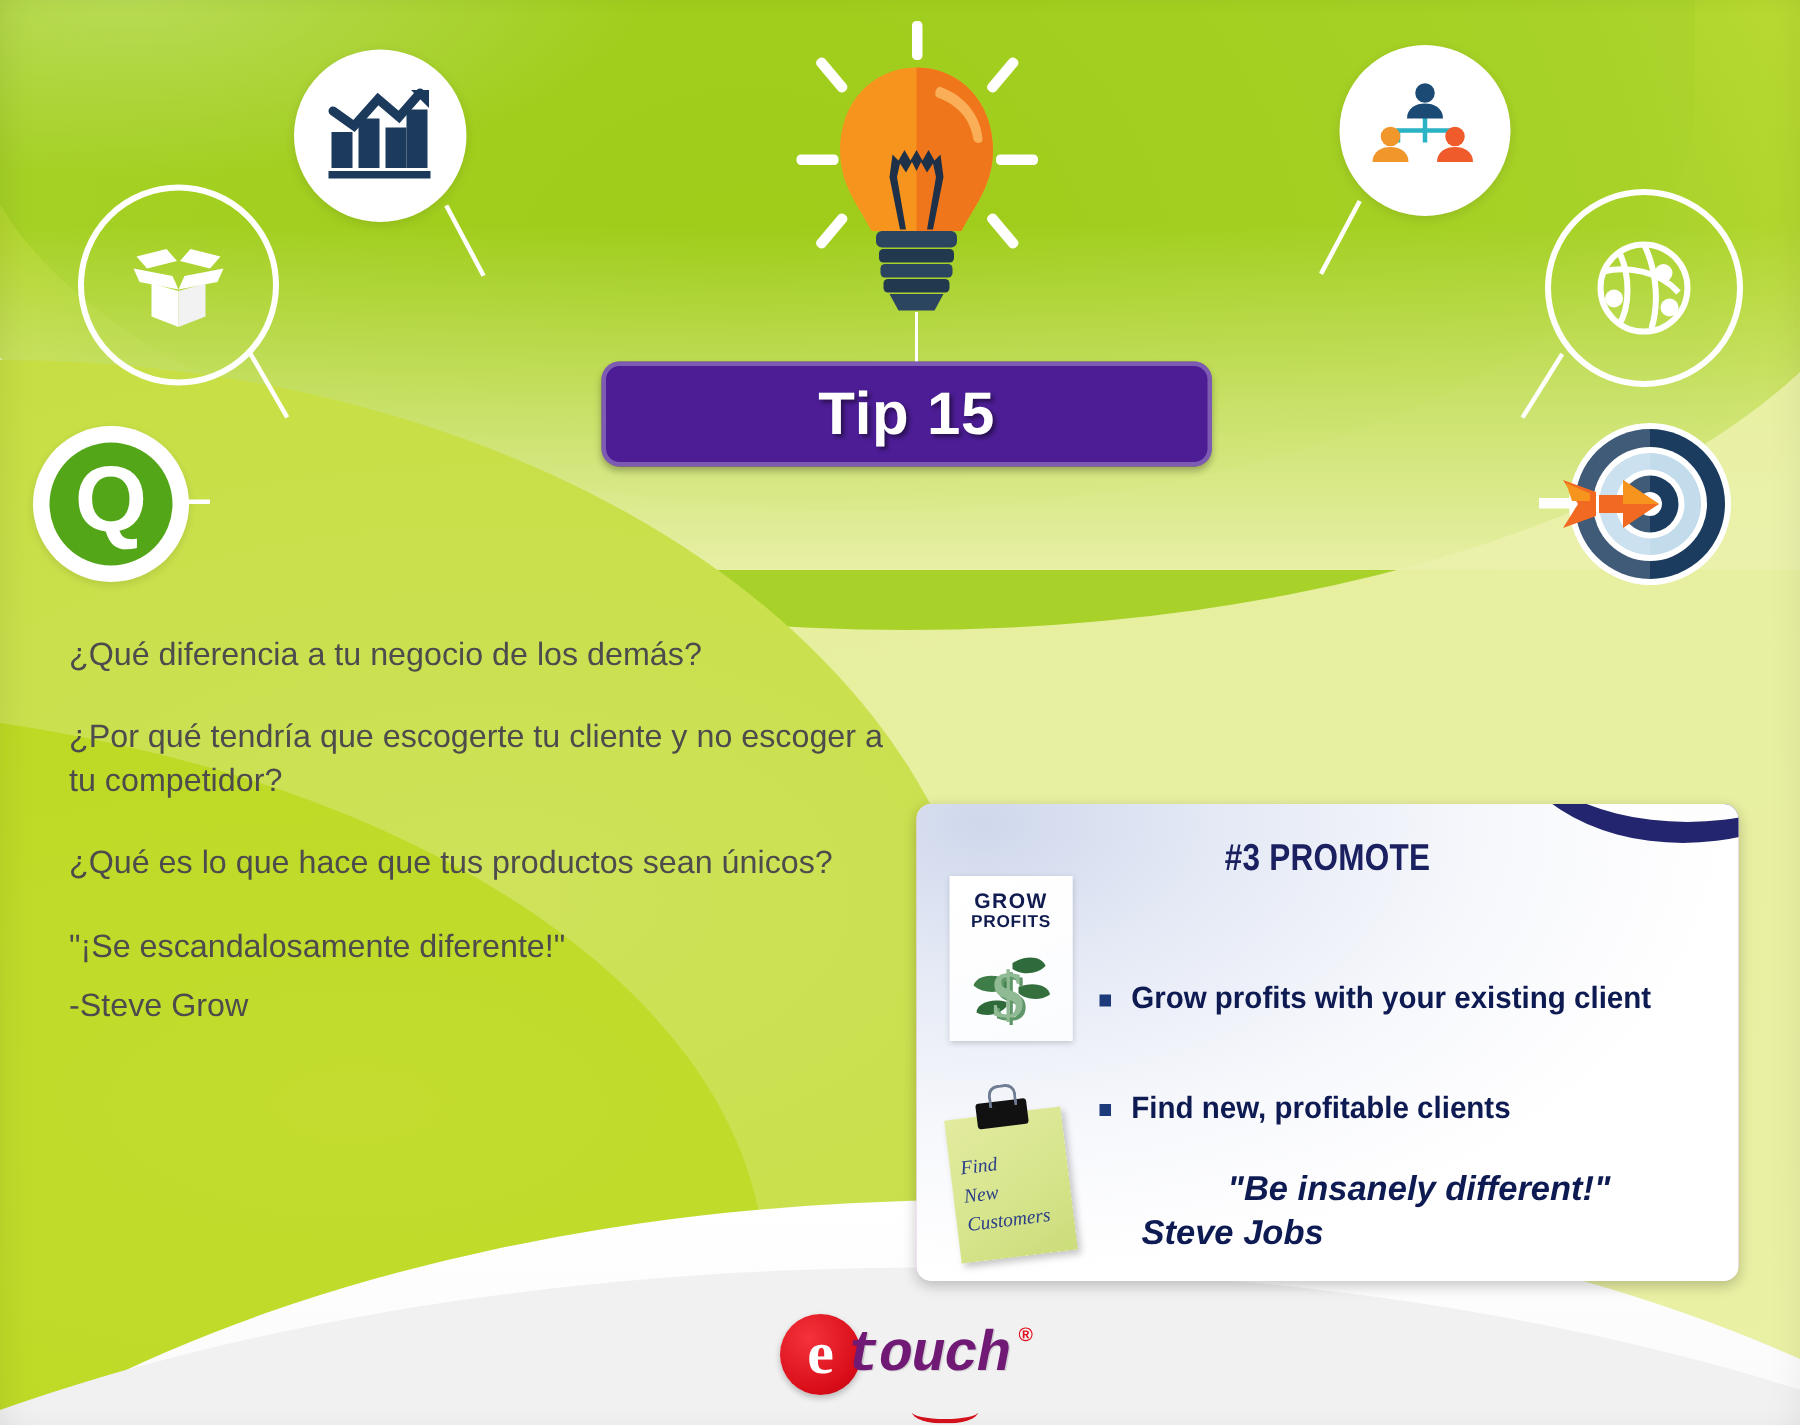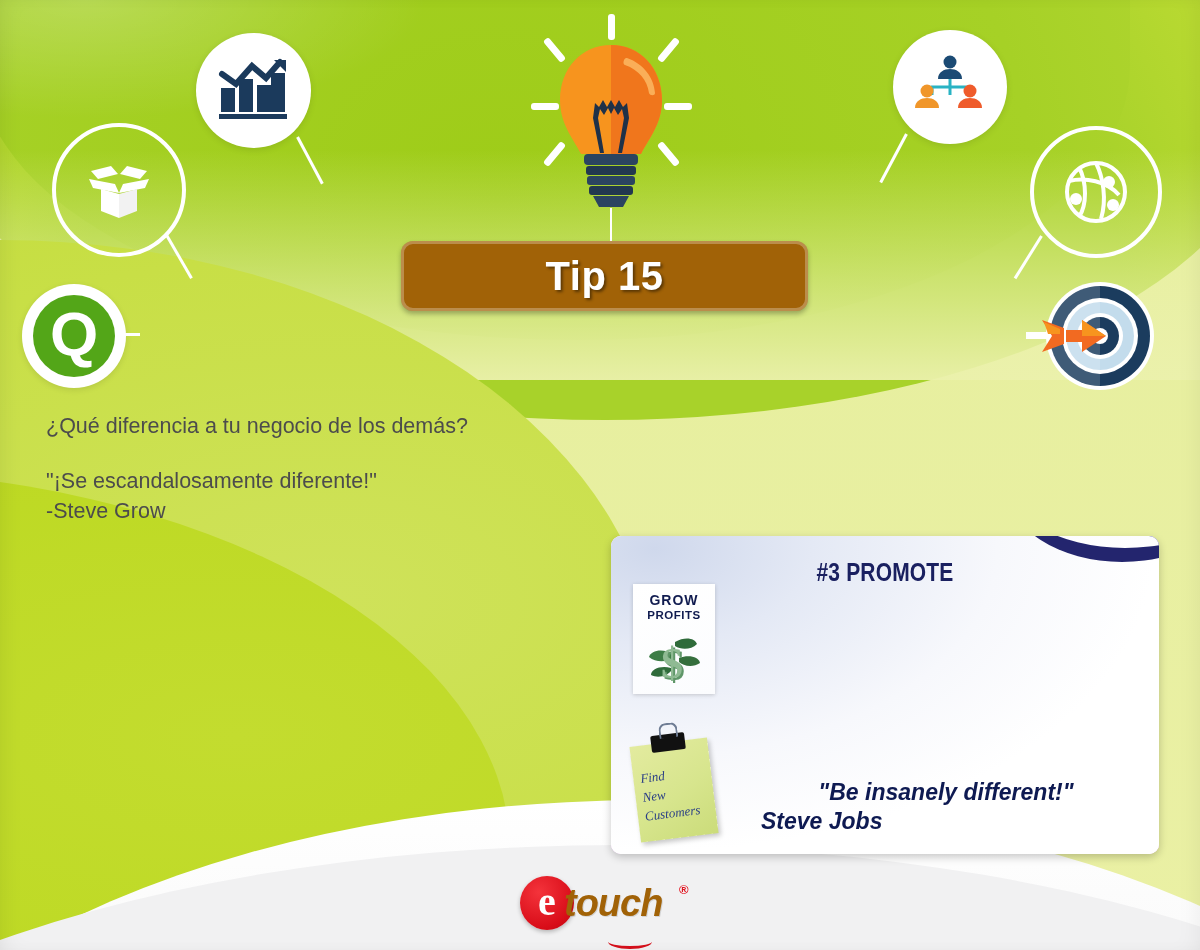--- a/index.html
+++ b/index.html
@@ -156,21 +156,21 @@
     background: #ffffff;
   }
 
   
   #target { position: absolute; left: 1020px; top: 276px; width: 135px; height: 120px; }
 
   
   #tip-badge {
     position: absolute; left: 401px; top: 241px;
     width: 407px; height: 70px;
-    background: #a16207;
+    background: #4c1d95;
     border-radius: 12px;
     box-shadow: 0 3px 5px rgba(0,0,0,0.28), inset 0 0 0 3px rgba(255,255,255,0.28);
     display: flex; align-items: center; justify-content: center;
   }
   #tip-badge .label {
     color: #ffffff;
     font-size: 40px;
     font-weight: bold;
     letter-spacing: 0.5px;
     text-shadow: 2px 2px 3px rgba(0,0,0,0.45);
@@ -187,21 +187,21 @@
   }
 
   
   #body-text {
     position: absolute; left: 46px; top: 412px;
     width: 552px;
     color: #4c4c4c;
     font-size: 21.5px;
     line-height: 1.32;
   }
-  #body-text p { margin: 0 0 27px 0; }
+  #body-text p { margin: 10px 0 27px 0; }
   #body-text p.justify { text-align: justify; }
   #body-text p.quote { margin-bottom: 0; line-height: 1.38; }
 
   
   #slide-photo {
     position: absolute; left: 611px; top: 536px;
     width: 548px; height: 318px;
     background: #f0abfc;
     border-radius: 10px;
     overflow: hidden;
@@ -318,24 +318,25 @@
     background: radial-gradient(circle at 35% 30%, #f4333b 0%, #d80c18 70%, #b50912 100%);
     display: flex; align-items: center; justify-content: center;
     box-shadow: 0 2px 4px rgba(0,0,0,0.25);
   }
   #logo .e-circle .e {
     color: #ffffff; font-size: 40px; font-weight: bold; line-height: 1;
     font-family: "Liberation Serif", serif; margin-top: -3px;
   }
   #logo .word {
     position: absolute; left: 44px; top: 6px;
-    color: #a16207;
+    color: #701a75;
     font-size: 38px; font-weight: bold; font-style: italic;
     letter-spacing: -1px;
     text-shadow: 1px 1px 0 rgba(0,0,0,0.12);
+    font-family: Liberation Mono, monospace;
   }
   #logo .reg {
     position: absolute; left: 159px; top: 6px;
     color: #e2101c; font-size: 13px; font-weight: bold;
   }
   #logo .tag {
     position: absolute; left: 76px; top: 47px;
     color: #c9101a; font-size: 11px; font-style: italic; font-weight: bold; margin-top: 48px;
   }
   #logo .swoosh {
@@ -465,20 +466,22 @@
     </svg>
   </div>
 
   <div id="tip-badge">
     <span class="label">Tip 15</span>
   </div>
 
 
   <div id="body-text">
     <p>¿Qué diferencia a tu negocio de los demás?</p>
+    <p>¿Por qué tendría que escogerte tu cliente y no escoger a tu competidor?</p>
+    <p>¿Qué es lo que hace que tus productos sean únicos?</p>
     <p class="quote">"¡Se escandalosamente diferente!"</p>
     <p class="quote">-Steve Grow</p>
   </div>
 
   <div id="slide-photo">
     <div class="sheet"></div>
     <div class="corner-arc"></div>
     <div class="corner-mask"></div>
 
     <div class="ph-title">#3 PROMOTE</div>
@@ -489,20 +492,30 @@
       <svg width="82" height="66" viewBox="0 0 82 66" style="display:block;margin-top:2px;">
         <path d="M42 18 C 52 12 62 14 64 20 C 58 26 48 26 42 22 Z" fill="#2f6b3a"></path>
         <path d="M40 30 C 30 24 18 26 16 33 C 23 39 34 38 40 34 Z" fill="#3e7d47"></path>
         <path d="M46 34 C 56 30 66 33 67 39 C 60 44 50 42 46 38 Z" fill="#356f3d"></path>
         <path d="M38 44 C 28 41 18 45 18 51 C 26 55 35 51 38 47 Z" fill="#2f6b3a"></path>
         <text x="41" y="56" font-family="Liberation Serif, serif" font-size="44" font-weight="bold" fill="#5f9668" text-anchor="middle">$</text>
         <text x="39" y="54" font-family="Liberation Serif, serif" font-size="44" font-weight="bold" fill="#8fba93" text-anchor="middle">$</text>
       </svg>
     </div>
 
+    <div class="bullets">
+      <div class="bullet">
+        <span class="sq"></span>
+        <span>Grow profits with your existing client</span>
+      </div>
+      <div class="bullet">
+        <span class="sq"></span>
+        <span>Find new, profitable clients</span>
+      </div>
+    </div>
 
     <div id="clip"></div>
     <div id="sticky">
       <div class="line l1">Find</div>
       <div class="line">New</div>
       <div class="line">Customers</div>
     </div>
 
     <div class="ph-quote">
       <span>"Be insanely different!"</span>

